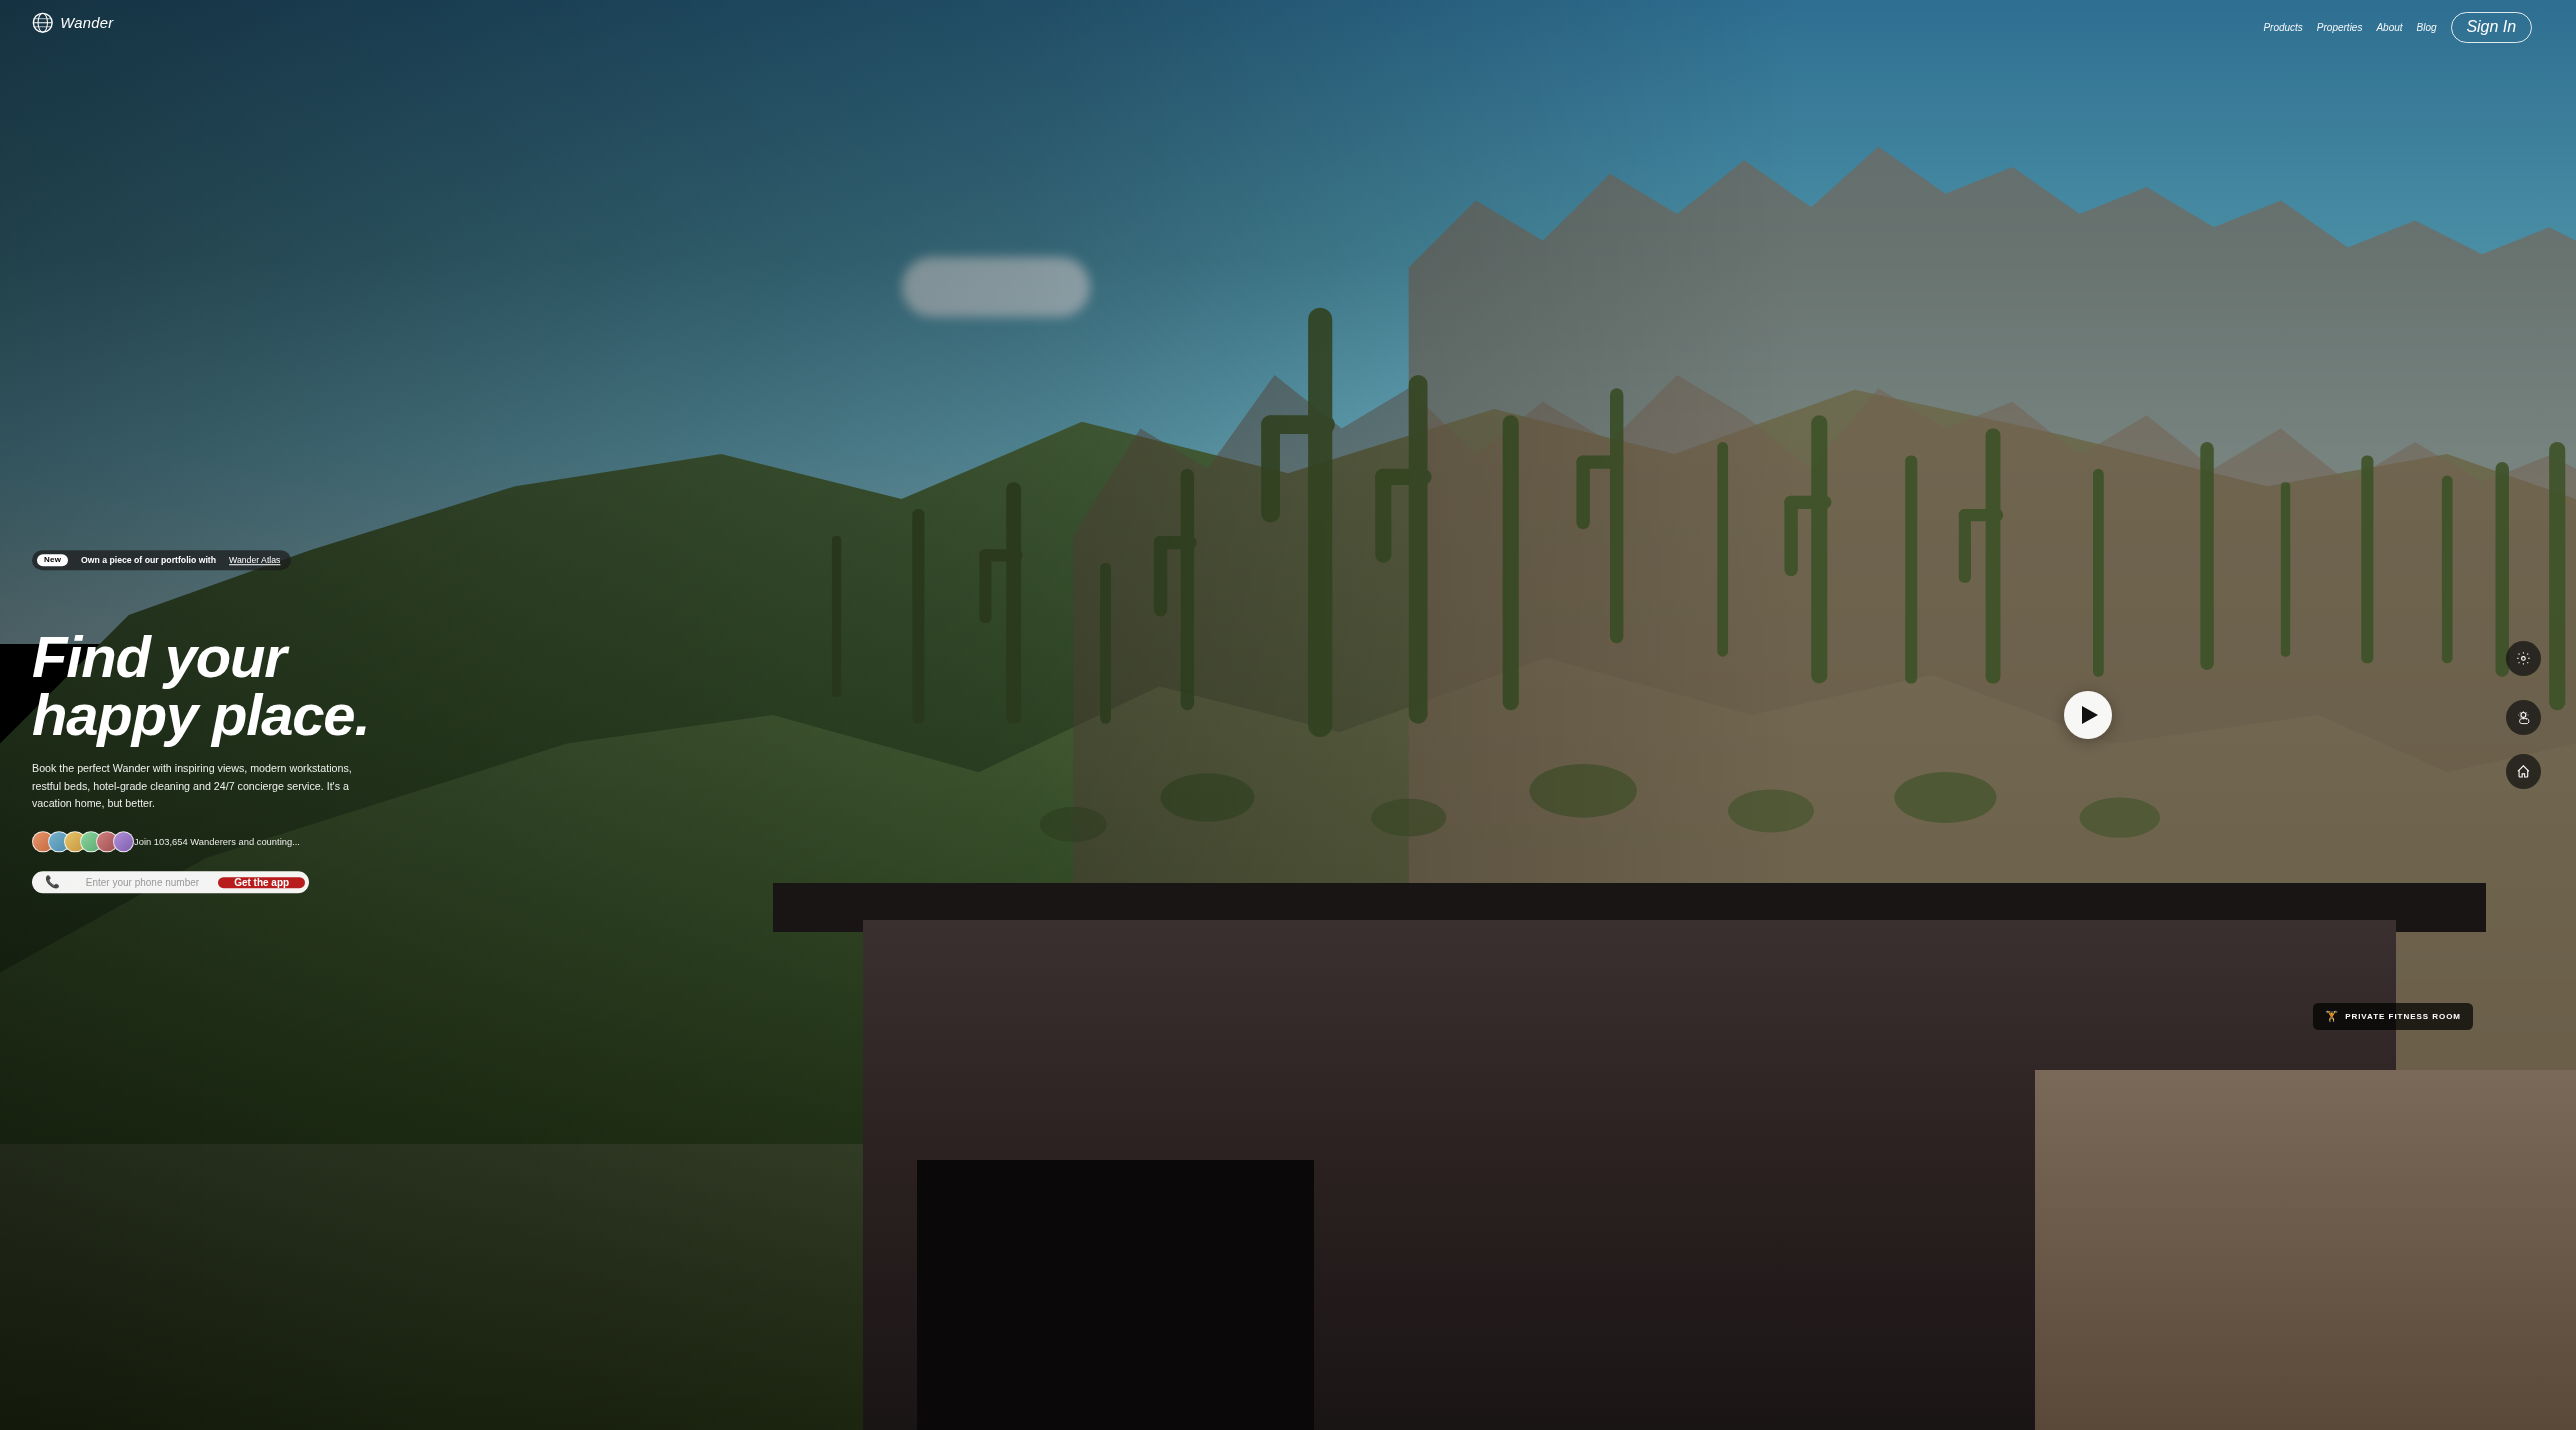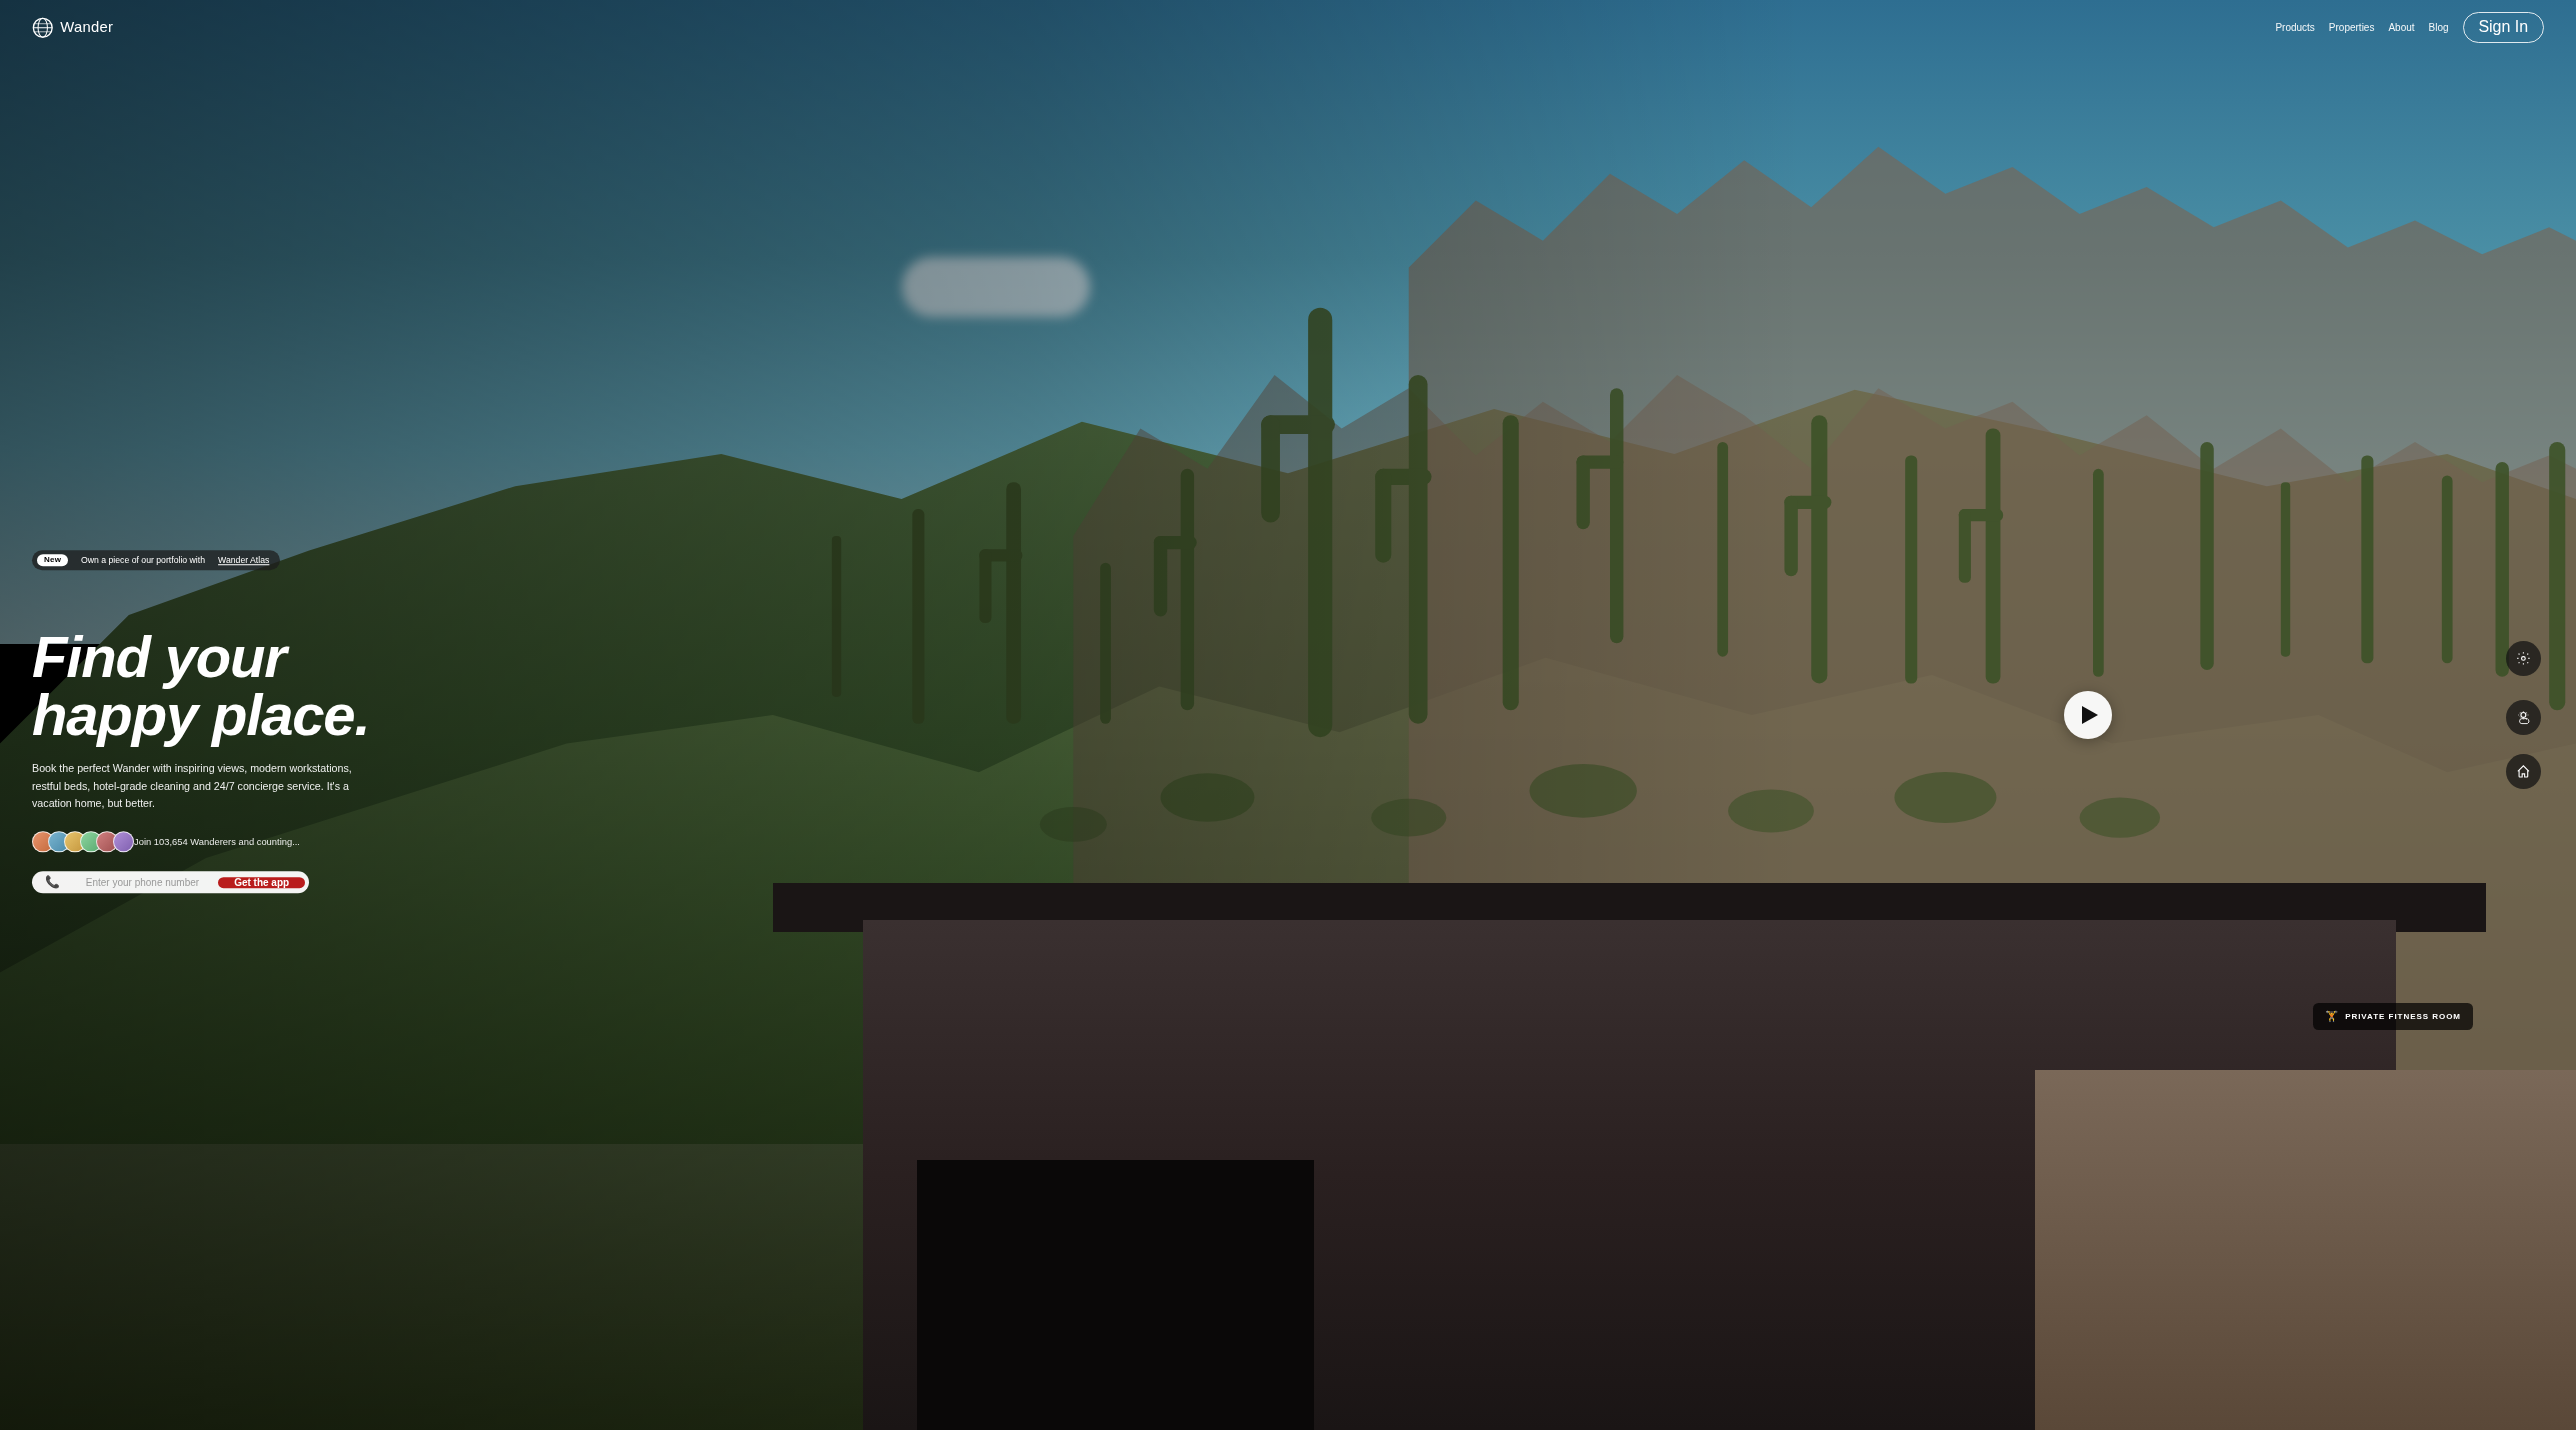--- a/index.html
+++ b/index.html
@@ -38,26 +38,27 @@
         rgba(0,0,0,0.3) 40%,
         rgba(0,0,0,0.0) 70%
       );
     }
 
     
     nav {
       position: absolute;
       top: 0;
       left: 0;
-      right: 0;
+      right: 12px;
       z-index: 10;
       display: flex;
-      align-items: center;
+      align-items: flex-start;
       justify-content: space-between;
       padding: 12px 32px;
+      font-style: italic;
     }
 
     .nav-logo {
       display: flex;
       align-items: center;
       gap: 6.7px;
       color: #fff;
       text-decoration: none;
     }
 
@@ -125,21 +126,21 @@
       font-size: 8px;
       font-weight: 600;
       border-radius: 34px;
       padding: 1.3px 6.7px;
       letter-spacing: 0.03em;
     }
 
     .new-badge-text {
       color: #fff;
       font-size: 8.7px;
-      font-weight: 400;
+      font-weight: 700;
     }
 
     .new-badge-link {
       color: #fff;
       font-size: 8.7px;
       font-weight: 500;
       text-decoration: underline;
     }
 
     .hero-title {

